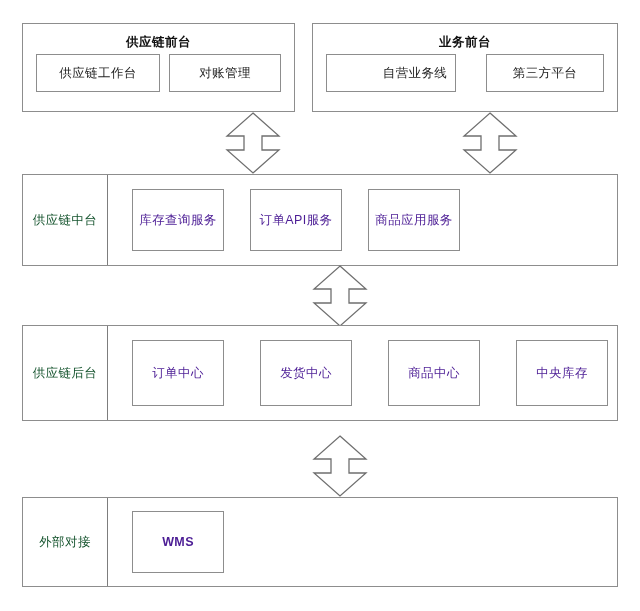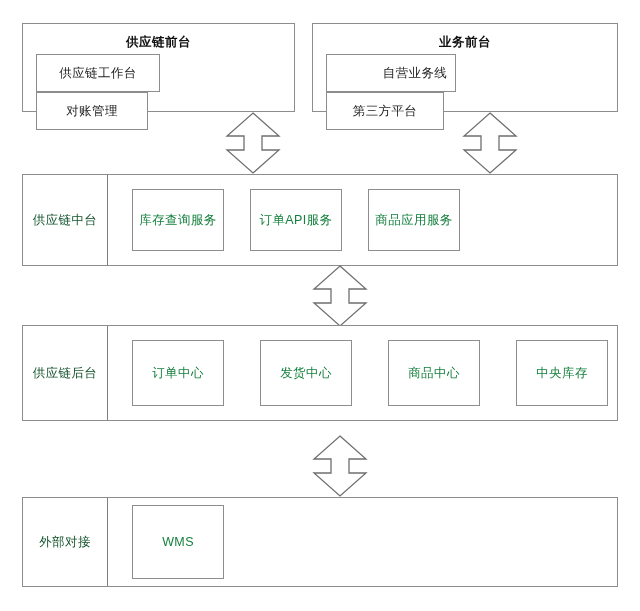--- a/index.html
+++ b/index.html
@@ -59,21 +59,21 @@
   }
   .cell {
     border: 1.4px solid #8d8d8d;
     background: #ffffff;
     box-sizing: border-box;
     display: flex;
     align-items: center;
     justify-content: center;
     font-size: 12.5px;
     letter-spacing: 0.4px;
-    color: #15803d;
+    color: #4c1d95;
     text-align: center;
   }
 
   
   .panel-title {
     position: absolute;
     top: 10px;
     left: 0;
     right: 0;
     text-align: center;
@@ -81,21 +81,21 @@
     font-weight: bold;
     letter-spacing: 0.5px;
     color: #111111;
   }
   .panel-row {
     position: absolute;
     top: 30px;
     left: 13px;
     right: 13px;
     display: flex;
-    flex-direction: column;
+    flex-direction: row;
     justify-content: space-between;
   }
   .panel-cell {
     height: 38px;
     border: 1.4px solid #8d8d8d;
     background: #ffffff;
     box-sizing: border-box;
     display: flex;
     align-items: center;
     justify-content: center;
@@ -112,21 +112,21 @@
   #panel-front-business .panel-cell.c0 { width: 130px; padding-left: 48px; }
   #panel-front-business .panel-cell.c1 { width: 118px; }
 
   
   #band-middle   { left: 22px; top: 174px; width: 596px; height: 92px; }
   #band-backend  { left: 22px; top: 325px; width: 596px; height: 96px; }
   #band-external { left: 22px; top: 497px; width: 596px; height: 90px; }
 
   #band-middle  .cell { width: 92px; height: 62px; margin-right: 26px; }
   #band-backend .cell { width: 92px; height: 66px; margin-right: 36px; }
-  #band-external .cell { width: 92px; height: 74px; margin-right: 26px; }
+  #band-external .cell { width: 92px; height: 62px; margin-right: 26px; font-weight: bold; }
 
   
   .arrow {
     position: absolute;
     width: 56px;
     height: 62px;
   }
   .arrow svg { display: block; }
   #arrow-supply-middle   { left: 225px; top: 112px; }
   #arrow-business-middle { left: 462px; top: 112px; }

